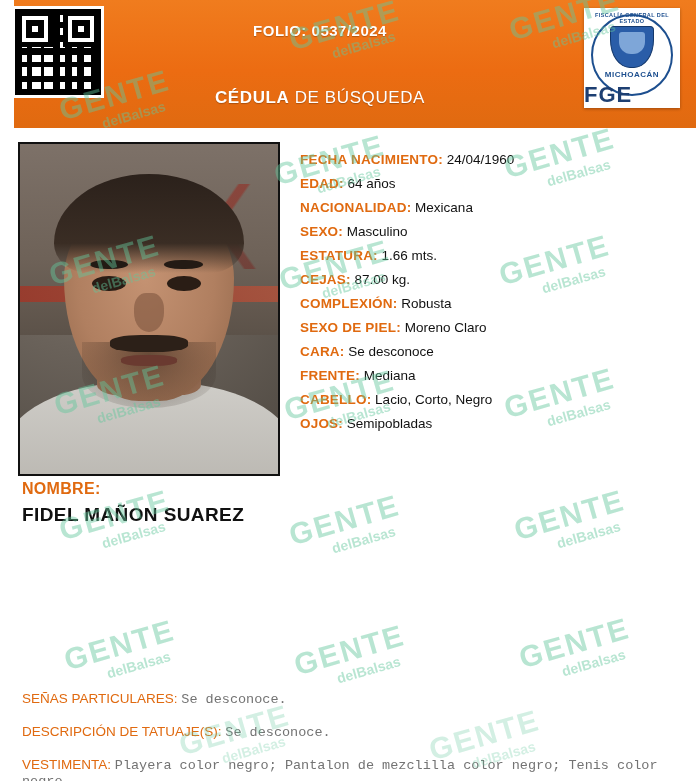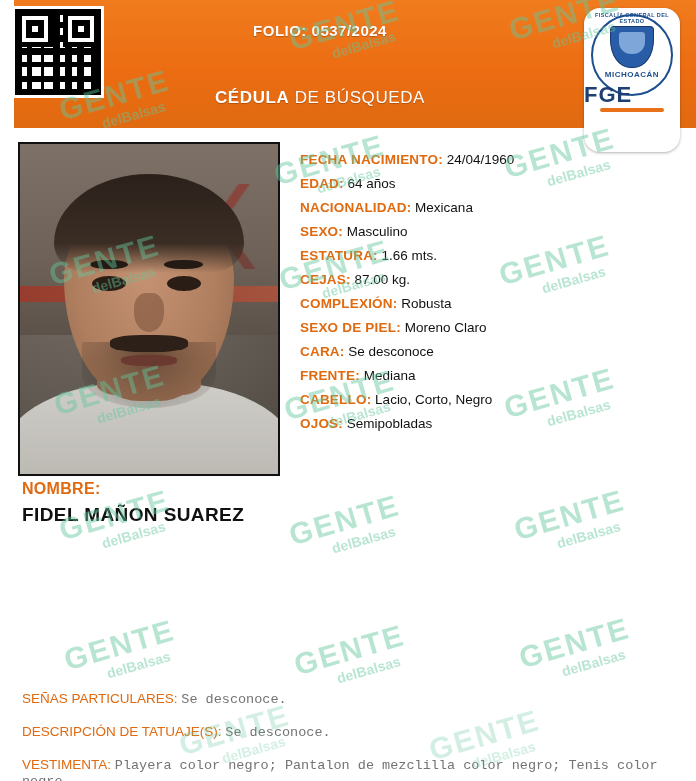--- a/index.html
+++ b/index.html
@@ -106,23 +106,23 @@
   }
   .cedula-line b { font-weight: bold; }
   .cedula-line span.light { font-weight: normal; }
 
   
   .fge-box {
     position: absolute;
     right: 16px;
     top: 8px;
     width: 96px;
-    height: 144px;
+    height: 100px;
     background: #ffffff;
-    border-radius: 16px;
+    border-radius: 0;
     box-shadow: 0 1px 3px rgba(0,0,0,.3);
     overflow: hidden;
   }
   .fge-ring {
     position: absolute;
     left: 50%;
     top: 6px;
     transform: translateX(-50%);
     width: 82px;
     height: 82px;

